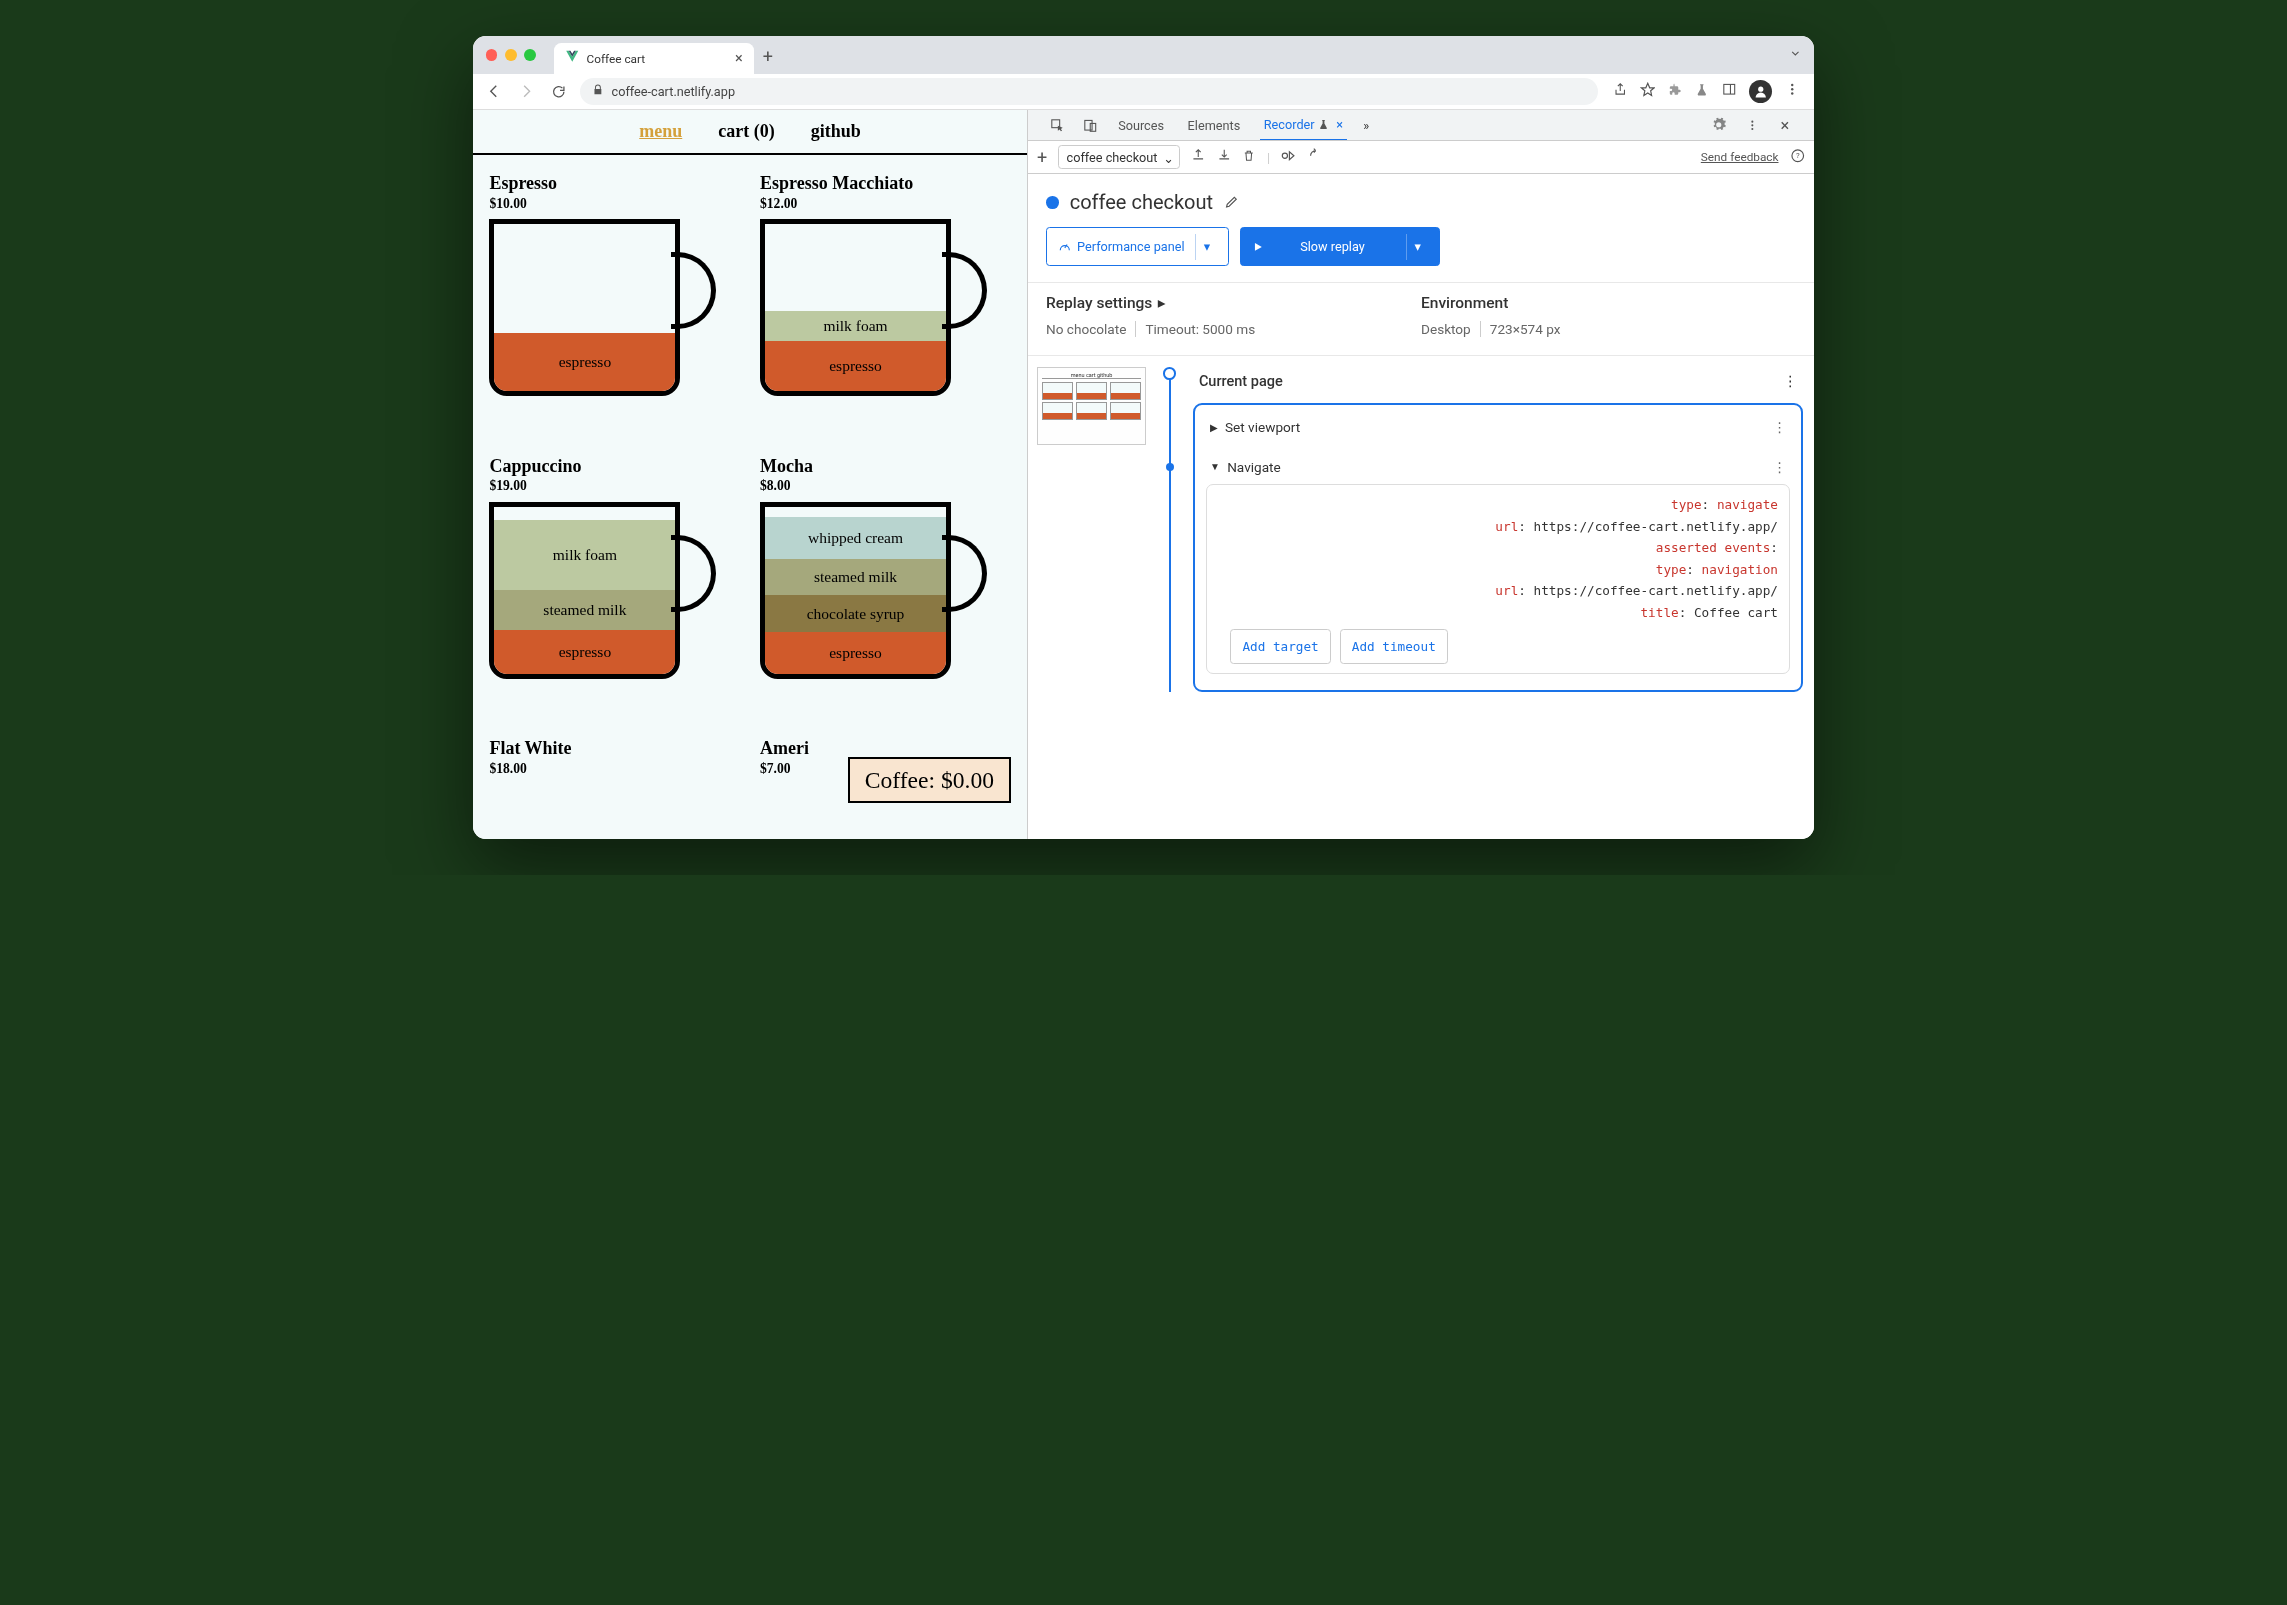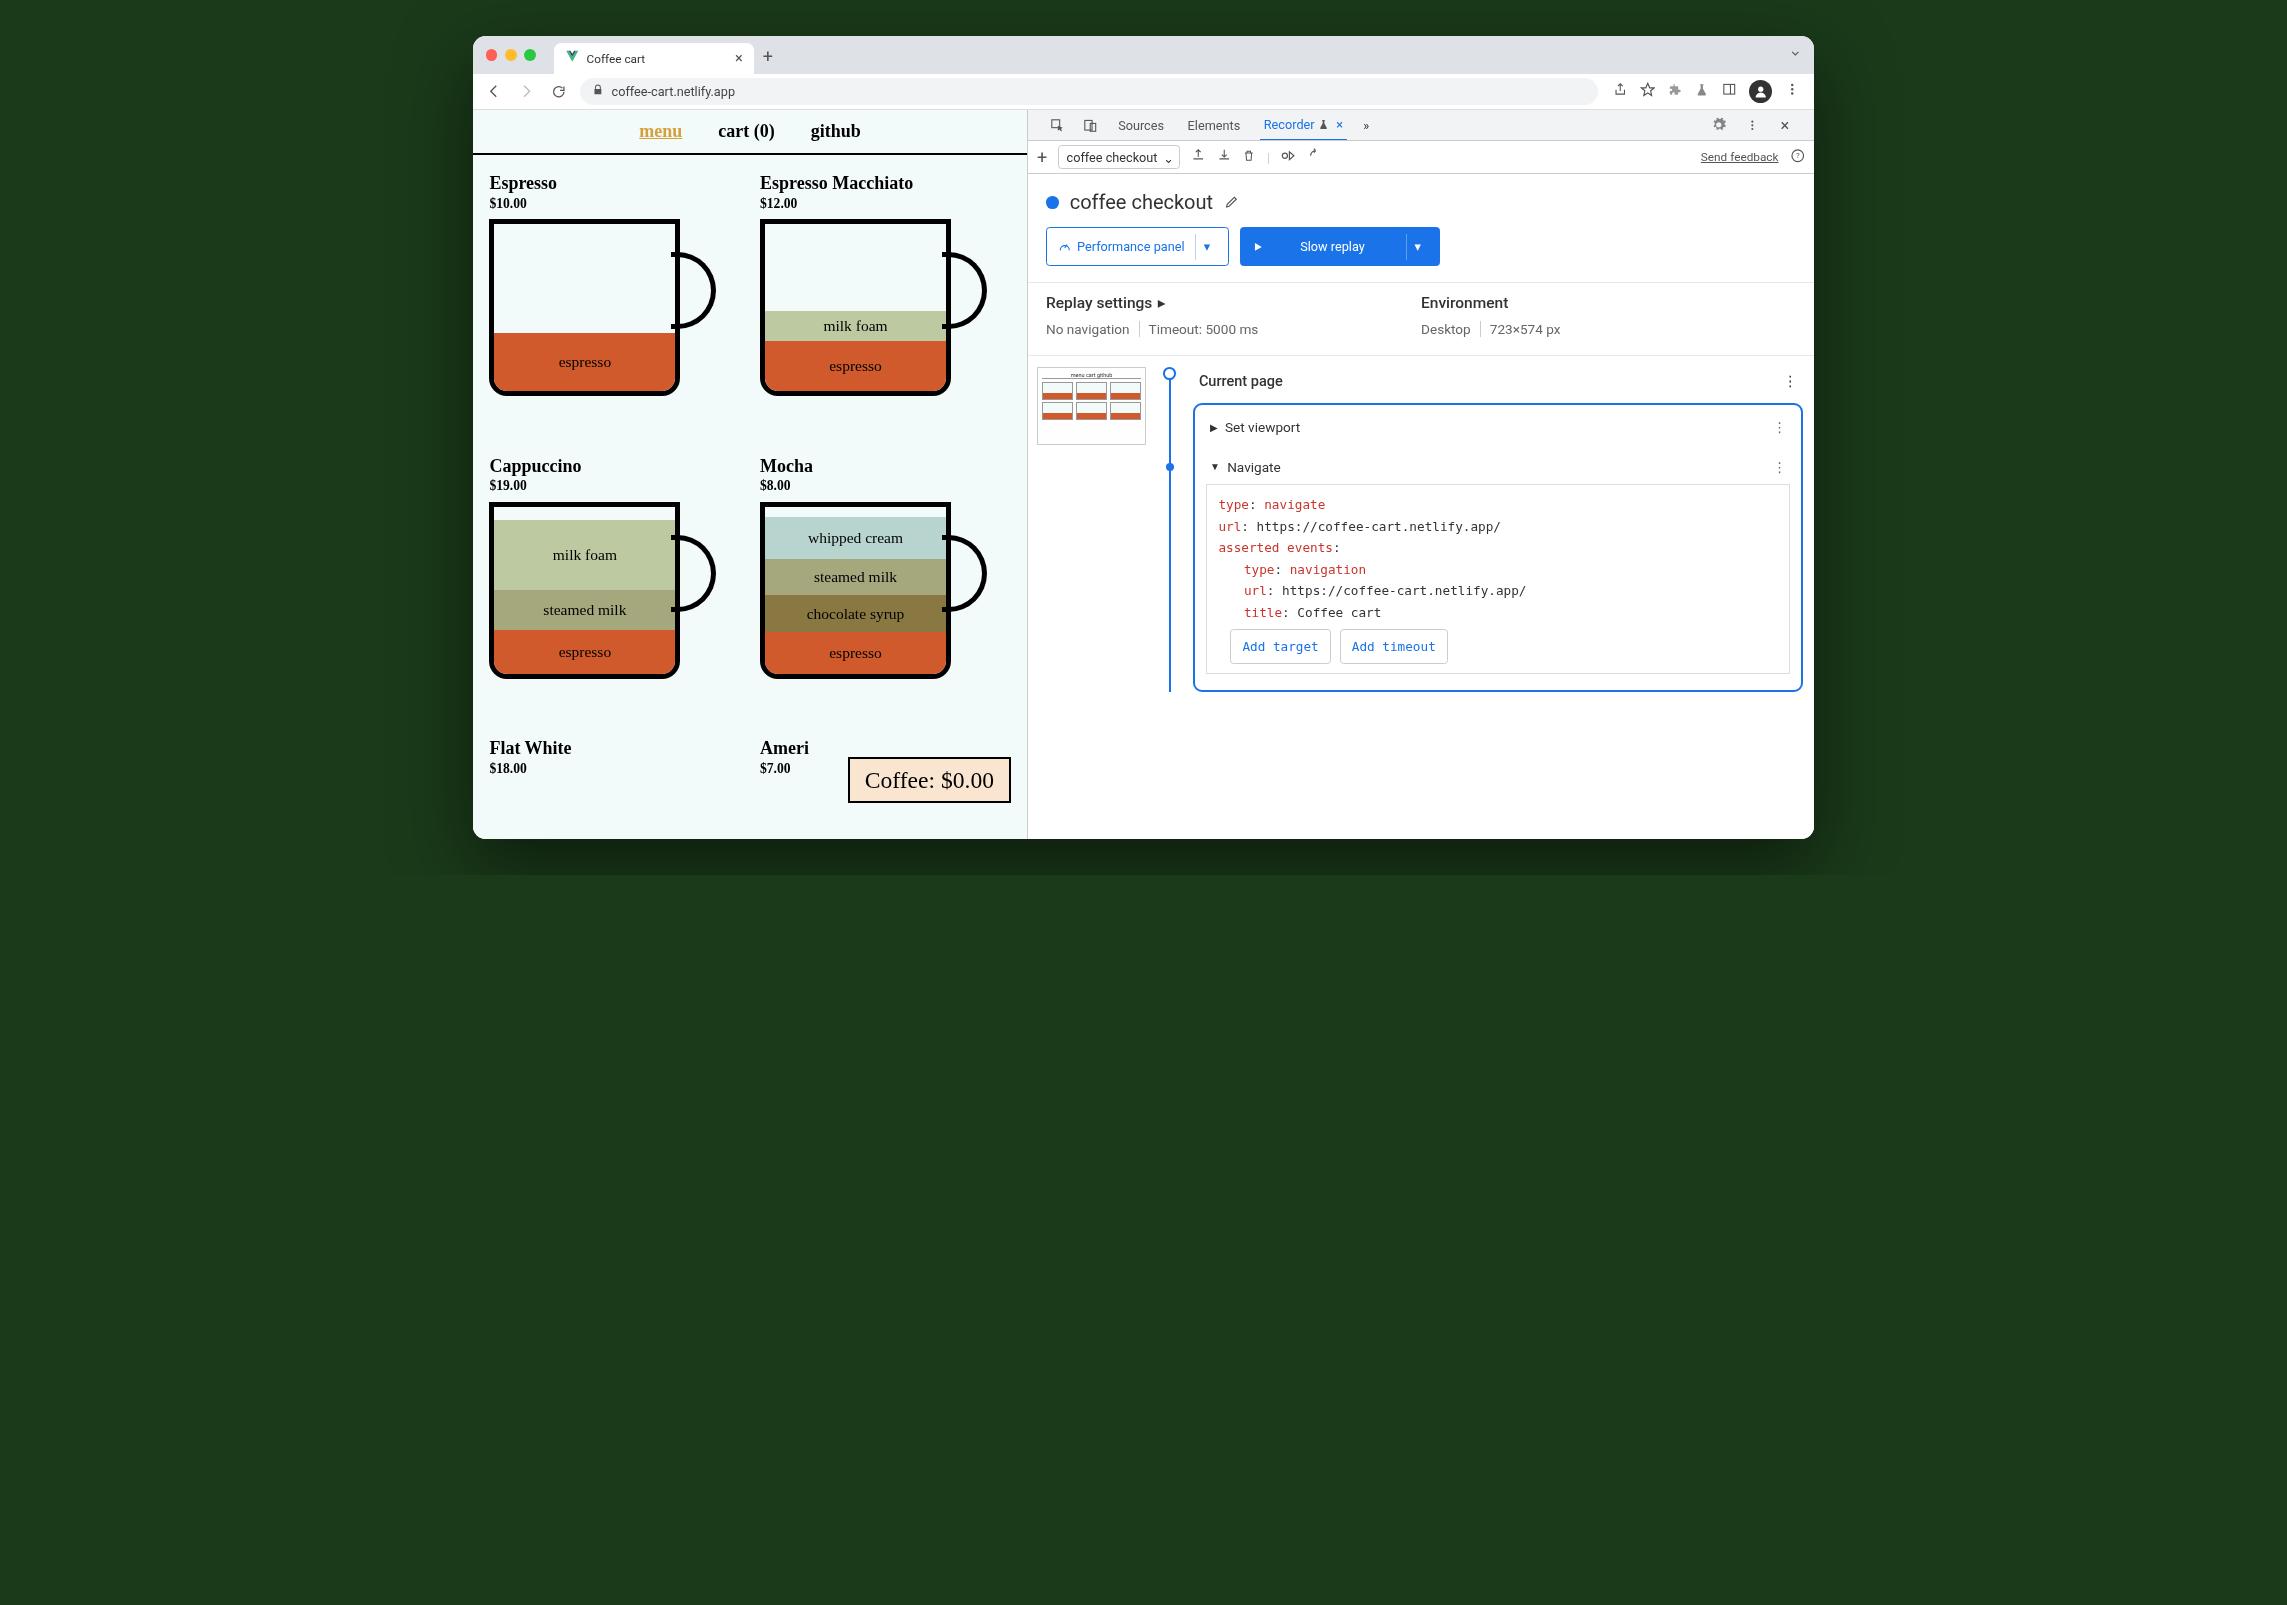--- a/index.html
+++ b/index.html
@@ -79,21 +79,21 @@
 .tl-line { position: absolute; top: 9px; bottom: 0; width: 1.8px; background: #1a73e8; }
 .tl-dot { width: 12.7px; height: 12.7px; border-radius: 50%; border: 2.7px solid #1a73e8; background: #fff; z-index: 1; margin-bottom: 45px; }
 .tl-dot.small { width: 8.2px; height: 8.2px; border: none; background: #1a73e8; margin-top: 38px; }
 .steps-body { flex: 1; }
 .step-head { display: flex; align-items: center; justify-content: space-between; padding: 5.5px 5.5px 12.7px; font-size: 14.5px; font-weight: 500; }
 .step-card { border: 2.7px solid #1a73e8; border-radius: 9px; padding: 9px 11px; }
 .step-row { display: flex; align-items: center; gap: 7.3px; padding: 5.5px 3.6px; font-size: 13.6px; cursor: pointer; }
 .step-row .tri { font-size: 10px; }
 .step-row .spacer { flex: 1; }
 .step-row .kebab { color: #666; cursor: pointer; }
-.step-detail { border: 0.9px solid #ddd; border-radius: 0; padding: 9px 11px; margin: 3.6px 0 7.3px; font-family: ui-monospace, Menlo, monospace; font-size: 12.7px; line-height: 1.7; }
+.step-detail { border: 0.9px solid #ddd; border-radius: 7px; padding: 9px 11px; margin: 3.6px 0 7.3px; font-family: ui-monospace, Menlo, monospace; font-size: 12.7px; line-height: 1.7; text-align: right; }
 .step-detail .k { color: #c8362e; }
 .step-detail .v { color: #c8362e; }
 .step-detail .s { color: #333; }
 .step-btns { display: flex; gap: 9px; margin-top: 5.5px; margin-left: 12px; }
 .step-btns .btn { border: 0.9px solid #ccc; color: #1a73e8; background: #fff; font-size: 12.7px; }
 </style>
 </head>
 <body>
 
 <div class="browser-window">
@@ -336,21 +336,21 @@
           </span>
         </div>
 
         <div class="settings-row">
           <div class="settings-col">
             <h4>
                 <span>Replay settings</span> 
                 <span>▸</span>
               </h4>
             <div class="sub">
-              <span>No navigation</span>
+              <span>No chocolate</span>
               <span>Timeout: 5000 ms</span>
             </div>
           </div>
           <div class="settings-col">
             <h4>Environment</h4>
             <div class="sub">
               <span>Desktop</span>
               <span>723×574 px</span>
             </div>
           </div>

